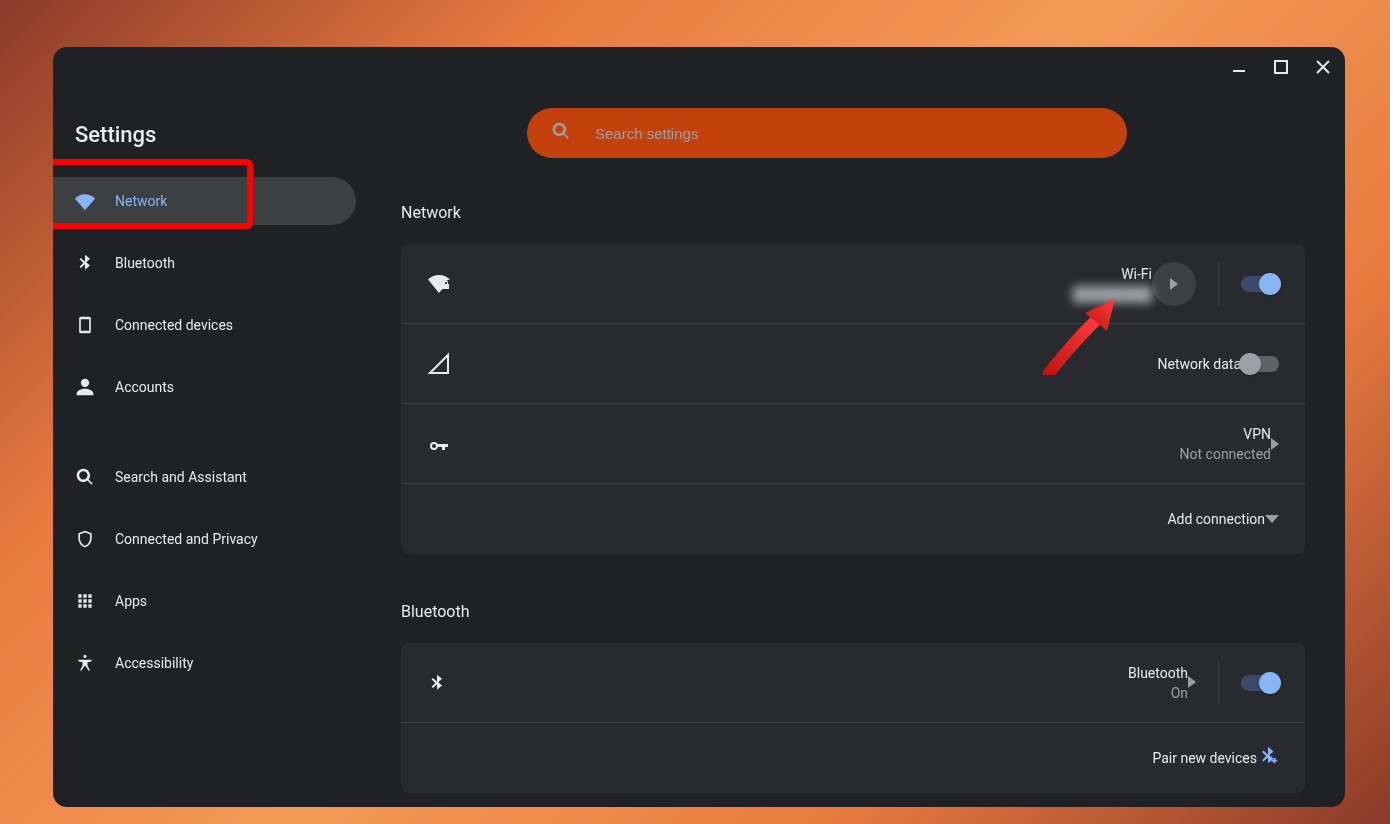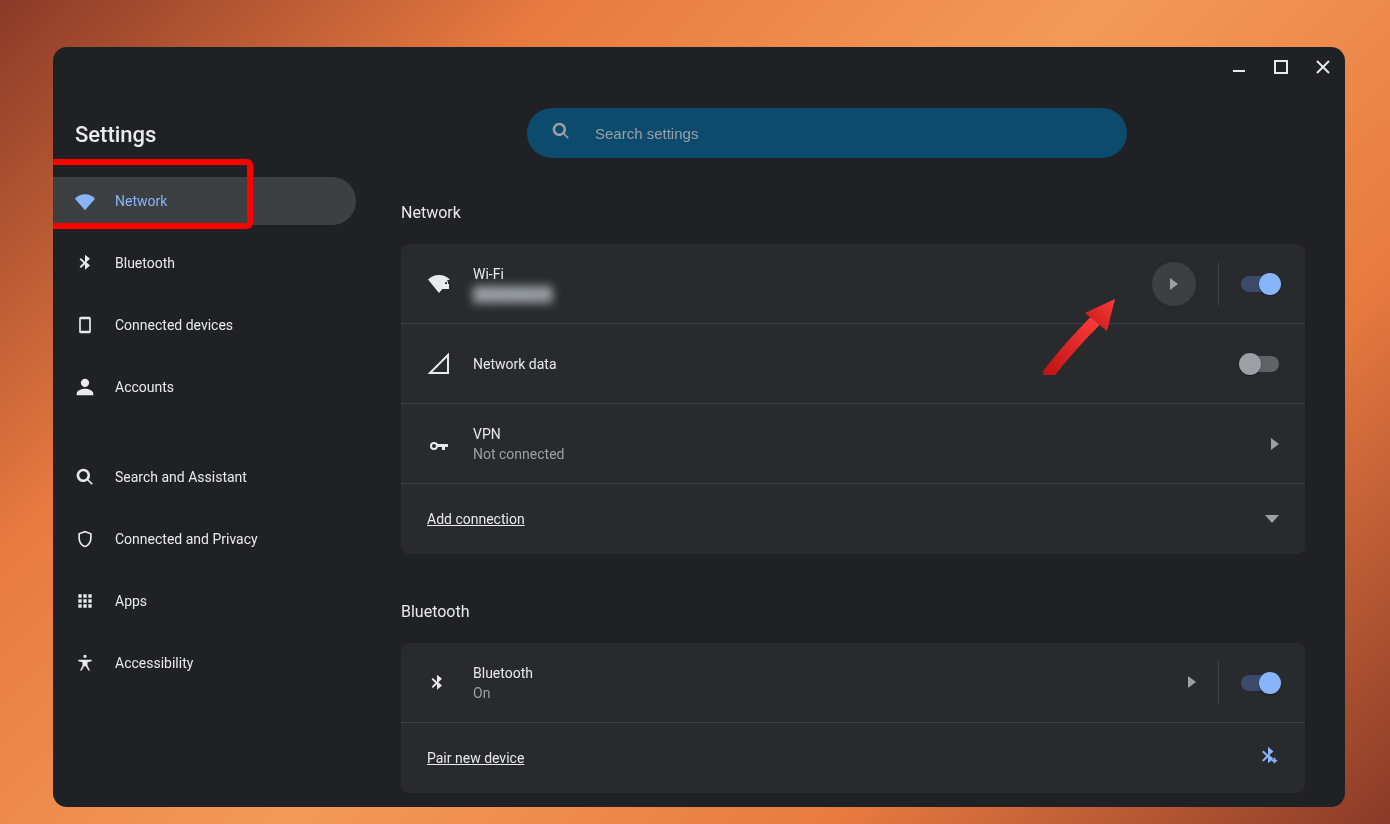--- a/index.html
+++ b/index.html
@@ -61,21 +61,21 @@
     border: 6px solid #ff0000;
     border-radius: 6px;
     pointer-events: none;
     z-index: 50;
   }
 
   
   .search {
     position: absolute; left: 474px; top: 61px;
     width: 600px; height: 50px;
-    background: #0c4a6e; border-radius: 50px;
+    background: #c2410c; border-radius: 50px;
     display: flex; align-items: center; gap: 24px;
     padding-left: 24px;
   }
   .search input {
     flex: 1; background: transparent; border: none; outline: none;
     color: #e8eaed; font-size: 15px;
   }
   .search input::placeholder { color: #9aa0a6; }
 
   
@@ -87,25 +87,25 @@
   }
   .card {
     background: #292a2d; border-radius: 8px; overflow: hidden;
   }
   .row {
     display: flex; align-items: center;
     min-height: 80px; padding: 0 26px;
     border-bottom: 1px solid #3c4043;
     cursor: pointer;
   }
-  .row:last-child { border-bottom: none; text-decoration: underline; }
+  .row:last-child { border-bottom: none; }
   .row.short { min-height: 70px; }
   .row-icon { width: 46px; display:flex; align-items:center; }
   .row-icon svg { fill: #e8eaed; }
-  .row-text { flex: 1; display:flex; flex-direction: column; gap: 4px; }
+  .row-text { flex: 1; display:flex; flex-direction: column; gap: 4px; text-align: right; }
   .row-label { font-size: 14px; color: #e8eaed; }
   .row-sub { font-size: 14px; color: #9aa0a6; }
   .row-sub.blurred { filter: blur(5px); user-select: none; }
   .row-actions { display:flex; align-items:center; gap: 22px; }
 
   .disclose-circle {
     width: 44px; height: 44px; border-radius: 50%;
     background: #3c4043; display:flex; align-items:center; justify-content:center;
   }
   .chevron svg, .disclose-circle svg { fill: #9aa0a6; }
@@ -363,21 +363,21 @@
           </span>
           <div class="divider-v"></div>
           <div class="toggle on">
               <div class="knob"></div>
             </div>
         </div>
       </div>
 
       <div class="row short">
         <div class="row-text">
-          <span class="row-label">Pair new device</span>
+          <span class="row-label">Pair new devices</span>
         </div>
         <div class="row-actions bt-add-icon">
           <span>
             <svg width="22" height="22" viewBox="0 0 24 24">
                 <path d="M12 2l6 5-4.5 4 4.5 4-6 5V13.5L7 18l-1.5-1.5L10 12 5.5 7.5 7 6l5 4.5V2z"></path>
                 <path d="M18 14h2v2h2v2h-2v2h-2v-2h-2v-2h2z"></path>
               </svg>
           </span>
         </div>
       </div>

